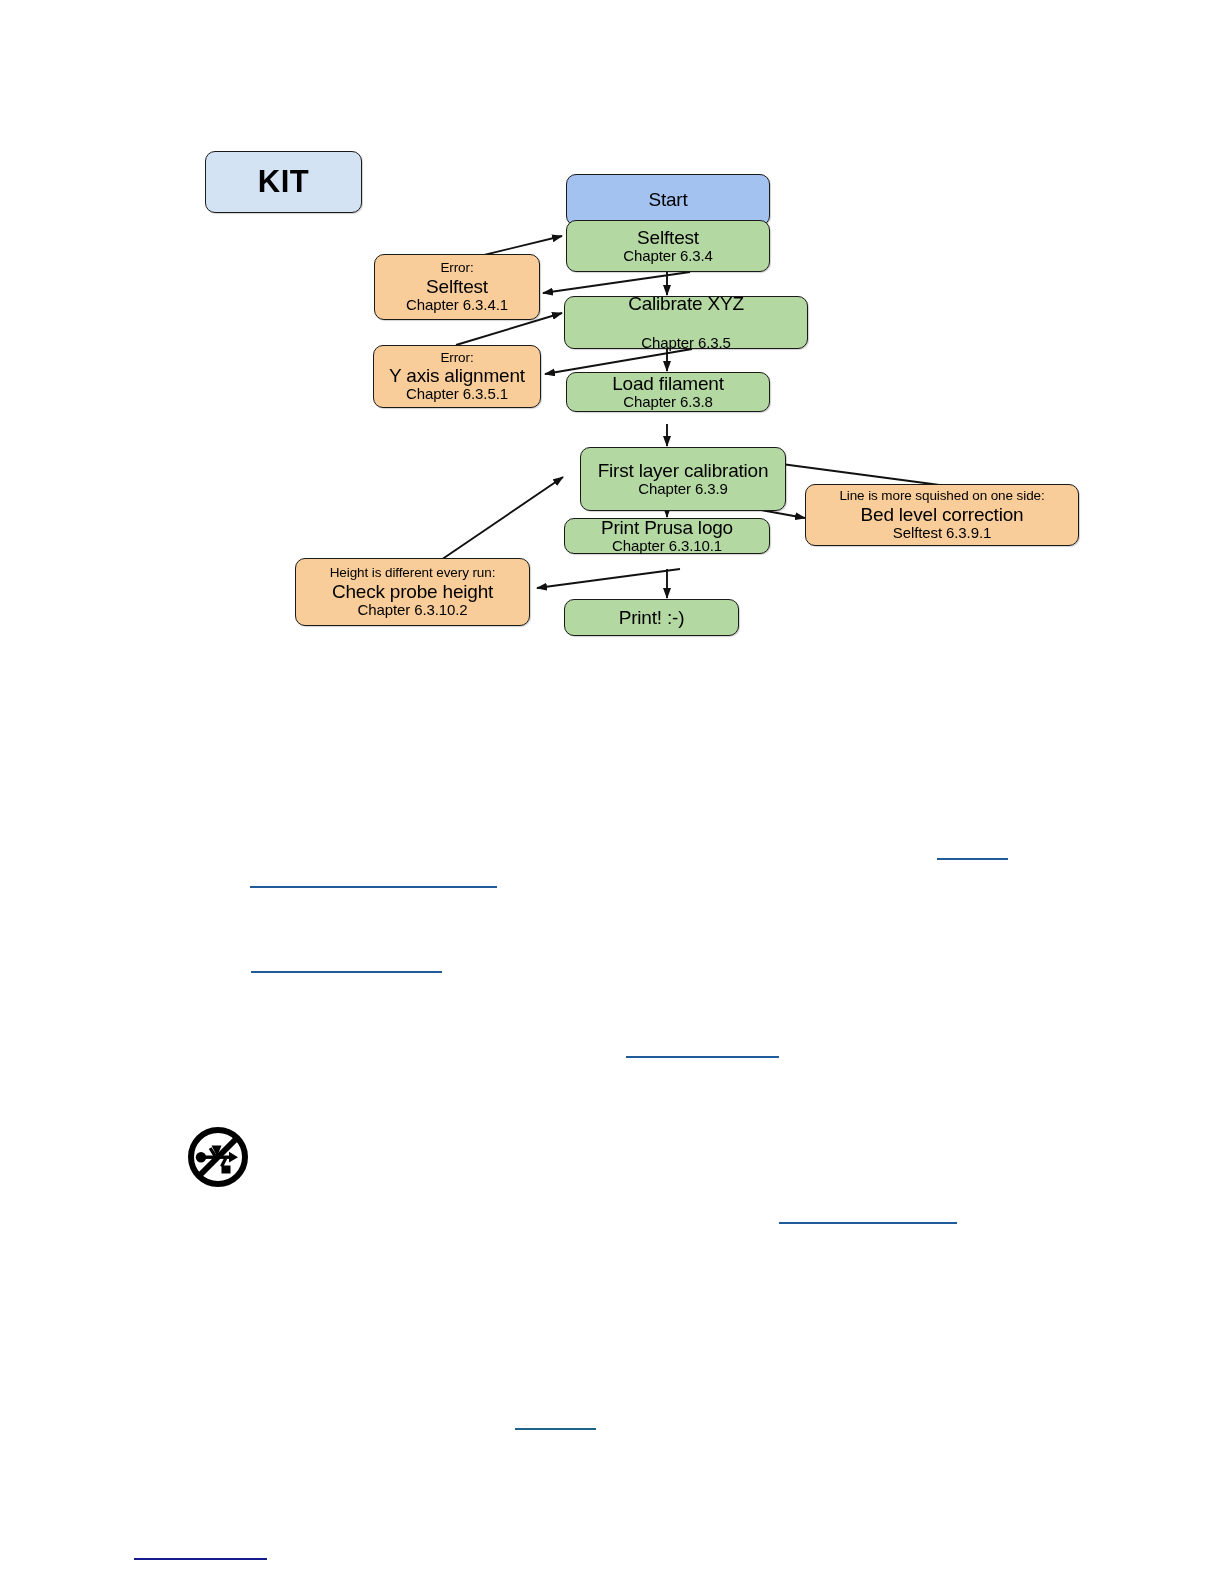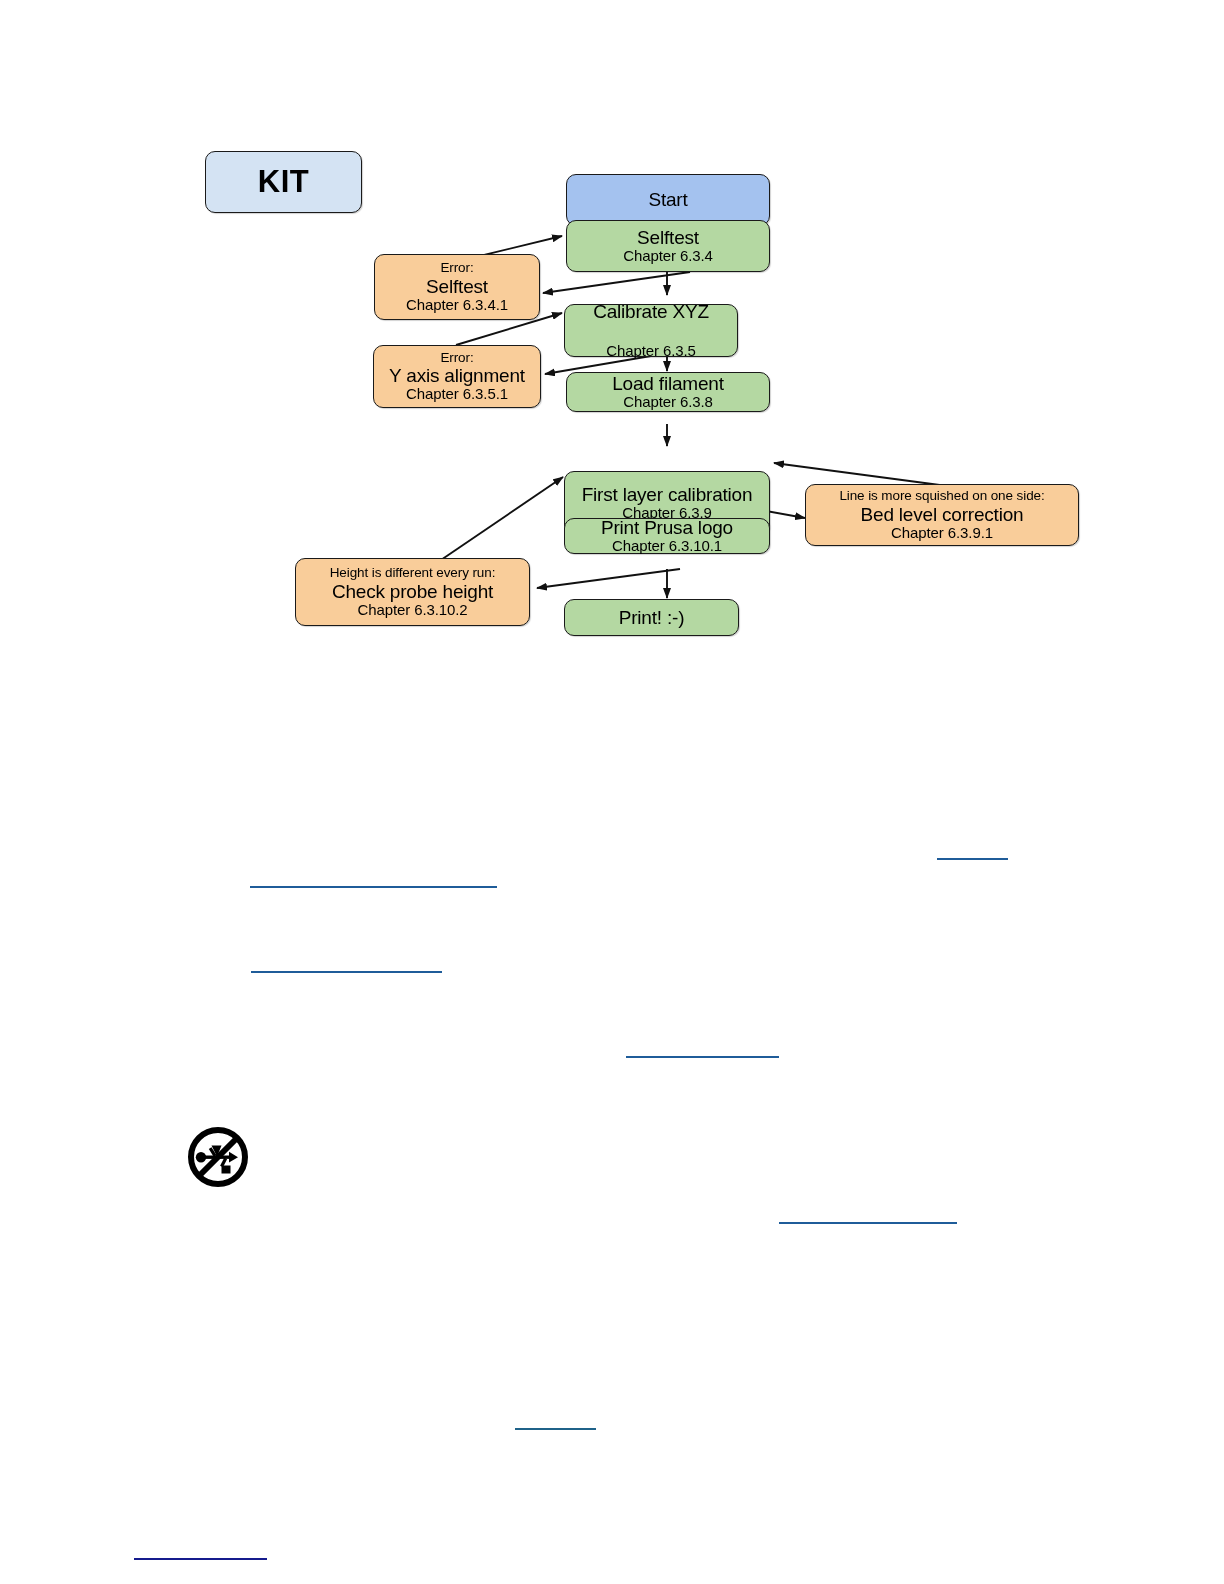--- a/index.html
+++ b/index.html
@@ -136,31 +136,31 @@
 
     <div class="node blue" style="left:566px; top:150px; width:204px; height:52px;">
       <span class="l-main">Start</span>
     </div>
 
     <div class="node green" style="left:566px; top:220px; width:204px; height:52px;">
       <span class="l-main">Selftest</span>
       <span class="l-sub">Chapter 6.3.4</span>
     </div>
 
-    <div class="node green" style="left:564px; top:304px; width:174px; height:53px;gap:20px;">
+    <div class="node green" style="left:564px; top:296px; width:244px; height:53px;gap:20px;">
       <span class="l-main">Calibrate XYZ</span>
       <span class="l-sub">Chapter 6.3.5</span>
     </div>
 
     <div class="node green" style="left:566px; top:372px; width:204px; height:40px;">
       <span class="l-main">Load filament</span>
       <span class="l-sub">Chapter 6.3.8</span>
     </div>
 
-    <div class="node green" style="left:564px; top:447px; width:206px; height:64px;margin-top:24px;">
+    <div class="node green" style="left:580px; top:447px; width:206px; height:64px;">
       <span class="l-main">First layer calibration</span>
       <span class="l-sub">Chapter 6.3.9</span>
     </div>
 
     <div class="node green" style="left:564px; top:518px; width:206px; height:36px;">
       <span class="l-main">Print Prusa logo</span>
       <span class="l-sub">Chapter 6.3.10.1</span>
     </div>
 
     <div class="node green" style="left:564px; top:599px; width:175px; height:37px;">
@@ -175,21 +175,21 @@
 
     <div class="node orange" style="left:373px; top:345px; width:168px; height:63px;">
       <span class="l-small">Error:</span>
       <span class="l-main">Y axis alignment</span>
       <span class="l-sub">Chapter 6.3.5.1</span>
     </div>
 
     <div class="node orange" style="left:805px; top:484px; width:274px; height:62px;">
       <span class="l-small">Line is more squished on one side:</span>
       <span class="l-main">Bed level correction</span>
-      <span class="l-sub">Chapter 6.3.9.1</span>
+      <span class="l-sub">Selftest 6.3.9.1</span>
     </div>
 
     <div class="node orange" style="left:295px; top:558px; width:235px; height:68px;">
       <span class="l-small">Height is different every run:</span>
       <span class="l-main">Check probe height</span>
       <span class="l-sub">Chapter 6.3.10.2</span>
     </div>
   </div>
 
   <svg id="nousb" viewBox="0 0 64 64" xmlns="http://www.w3.org/2000/svg">

